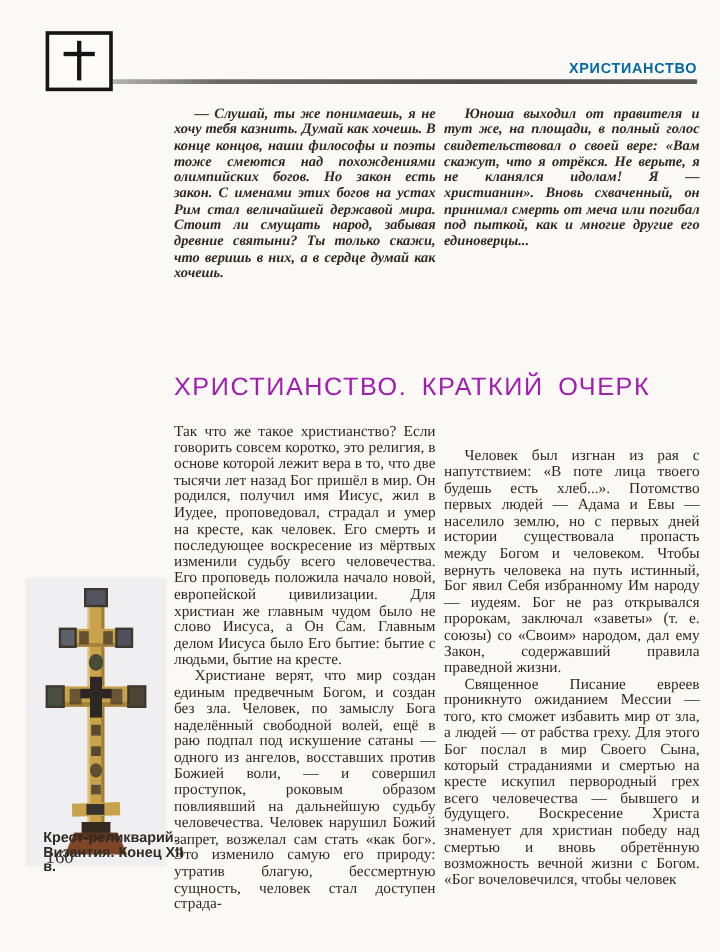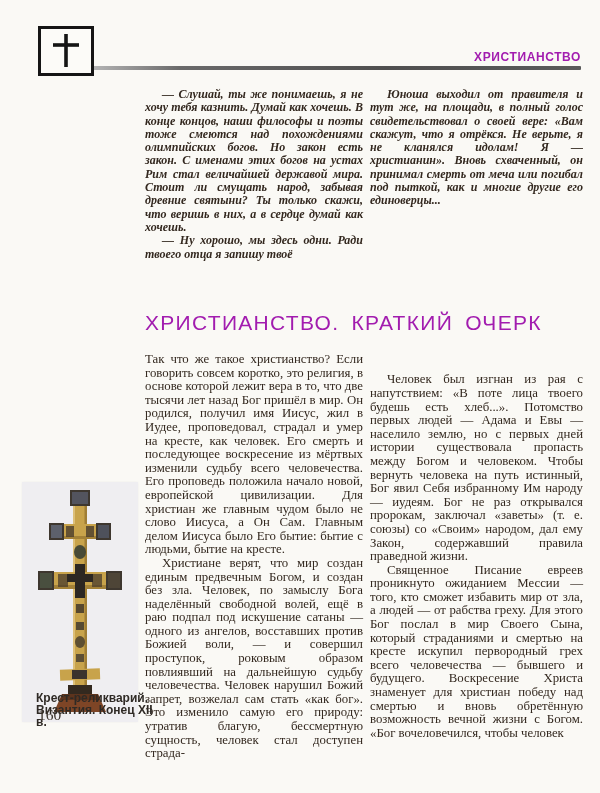--- a/index.html
+++ b/index.html
@@ -22,21 +22,21 @@
   }
   .head-rule{
     position:absolute;left:92px;right:19px;top:66px;height:4px;
     background:linear-gradient(to right,#b5b5b5 0%,#6a6a6a 18%,#4f4f4f 60%,#5a5a5a 100%);
     border-radius:1px;
   }
   .head-title{
     position:absolute;right:19px;top:50px;
     font-family:"Liberation Sans", sans-serif;
     font-size:12px;font-weight:bold;letter-spacing:0.6px;
-    color:#a21caf;
+    color:#0369a1;
   }
   
   .cols{position:absolute;left:145px;width:438px;display:flex;}
   .col-left{width:218px;margin-right:7px;}
   .col-right{width:213px;}
   .intro{top:88px;}
   .intro p{
     margin:0;
     font-style:italic;font-weight:600;
     font-size:12px;line-height:13.3px;
@@ -85,21 +85,20 @@
       <rect x="18.2" y="2" width="3.6" height="33" fill="#151515"></rect>
       <rect x="7" y="11.2" width="26" height="3.6" fill="#151515"></rect>
     </svg>
   </div>
   <div class="head-title">ХРИСТИАНСТВО</div>
   <div class="head-rule"></div>
 
   <div class="cols intro">
     <div class="col-left">
       <p class="indent">— Слушай, ты же понимаешь, я не хочу тебя казнить. Думай как хочешь. В конце концов, наши философы и поэты тоже смеются над похождениями олимпийских богов. Но закон есть закон. С именами этих богов на устах Рим стал величайшей державой мира. Стоит ли смущать народ, забывая древние святыни? Ты только скажи, что веришь в них, а в сердце думай как хочешь.</p>
-      <p class="indent">— Ну хорошо, мы здесь одни. Ради твоего отца я запишу твоё</p>
     </div>
     <div class="col-right">
       <p class="indent">Юноша выходил от правителя и тут же, на площади, в полный голос свидетельствовал о своей вере: «Вам скажут, что я отрёкся. Не верьте, я не кланялся идолам! Я — христианин». Вновь схваченный, он принимал смерть от меча или погибал под пыткой, как и многие другие его единоверцы...</p>
     </div>
   </div>
 
   <div class="section-heading">ХРИСТИАНСТВО. КРАТКИЙ ОЧЕРК</div>
 
   <div class="cols body-text">
     <div class="col-left">

